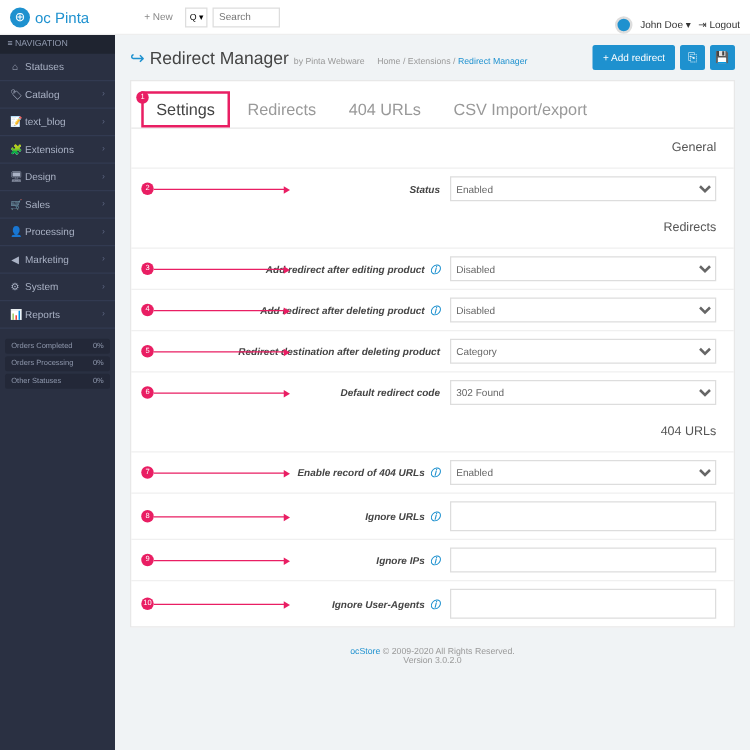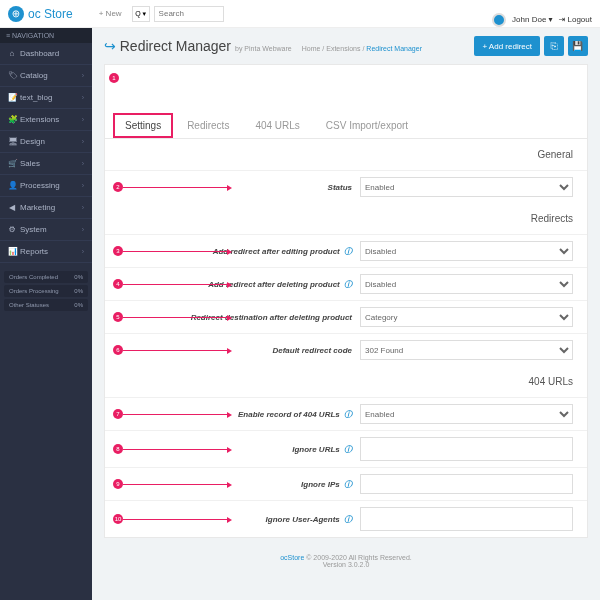--- a/index.html
+++ b/index.html
@@ -1,24 +1,24 @@
 <!DOCTYPE html>
 <html><head>
 <meta charset="utf-8">
 <style>
 * { margin:0; padding:0; box-sizing:border-box; font-family:Arial,sans-serif; }
 body { background:#fff; font-size:9px; width:600px; height:600px; overflow:hidden; }
 .topbar { height:28px; display:flex; align-items:center; padding:0 8px; border-bottom:1px solid #eee; }
 .logo { display:flex; align-items:center; gap:4px; }
 .logo-circle { width:16px; height:16px; border-radius:50%; background:#1e91cf; display:flex; align-items:center; justify-content:center; color:#fff; font-size:10px; }
 .logo-text { color:#1e91cf; font-size:12px; font-weight:300; }
-.top-new { margin-left:26px; color:#888; font-size:8px;text-align:center; }
+.top-new { margin-left:44px; color:#888; font-size:8px;text-align:center; }
 .top-search-grp { margin-left:10px; display:flex; align-items:center; }
 .q-btn { width:18px; height:16px; border:1px solid #ddd; background:#fff; font-size:7px; display:flex; align-items:center; justify-content:center; }
-.search-box { width:70px; height:16px; border:1px solid #ddd; margin-left:4px; padding:0 4px; font-size:8px; }
+.search-box { width:54px; height:16px; border:1px solid #ddd; margin-left:4px; padding:0 4px; font-size:8px; }
 .top-right { margin-left:auto; display:flex; align-items:center; gap:6px;margin-top:12px; }
 .avatar { width:14px; height:14px; border-radius:50%; background:#1e91cf; border:2px solid #ddd; }
 .username { font-size:8px; color:#333; }
 .logout { font-size:8px; color:#333; }
 .layout { display:flex; height:572px; }
 .sidebar { width:92px; background:#2a3042; color:#96a0b5; font-size:8px; }
 .nav-header { background:#1f2430; padding:4px 6px; font-size:7px; color:#8f98ad; }
 .nav-item { padding:6px 8px; display:flex; align-items:center; justify-content:space-between; border-bottom:1px solid #323a51; color:#aab2c5; cursor:pointer; }
 .nav-item .lbl { display:flex; align-items:center; gap:4px; }
 .nav-ic { width:8px; display:inline-block; text-align:center; }
@@ -31,21 +31,21 @@
 .title-ic { color:#1e91cf; font-size:14px; }
 .page-title { color:#444; font-size:14px; font-weight:400; }
 .subtitle { color:#999; font-size:7px; }
 .crumbs { color:#999; font-size:7px; margin-left:6px; }
 .crumbs .active { color:#1e91cf; }
 .head-btns { display:flex; gap:4px;margin-left:45px; }
 .btn-add { background:#1e91cf; color:#fff; padding:4px 8px; border-radius:2px; font-size:8px; border:none; cursor:pointer; }
 .btn-ic { background:#1e91cf; color:#fff; width:20px; height:20px; border-radius:2px; border:none; font-size:9px; cursor:pointer; }
 .panel { background:#fff; border:1px solid #e8e8e8; }
 .tabs { display:flex; gap:2px; padding:8px 8px 0; border-bottom:1px solid #e8e8e8; position:relative; }
-.tab { padding:5px 10px; font-size:10px; color:#999; cursor:pointer; border:2px solid transparent;margin-top:40px; }
+.tab { padding:5px 10px; font-size:13px; color:#999; cursor:pointer; border:2px solid transparent; }
 .tab.active { border:2px solid #e91e63; color:#444; }
 .marker-1 { position:absolute; left:4px; top:8px; width:10px; height:10px; background:#e91e63; color:#fff; border-radius:50%; font-size:6px; display:flex; align-items:center; justify-content:center; }
 .section-h { padding:10px 14px; font-size:10px; color:#555;text-align:right; }
 .form-row { display:flex; align-items:center; padding:6px 0; border-top:1px solid #f0f0f0; min-height:26px; position:relative; }
 .marker { position:absolute; left:8px; width:10px; height:10px; background:#e91e63; color:#fff; border-radius:50%; font-size:6px; display:flex; align-items:center; justify-content:center; z-index:2; }
 .arrow { position:absolute; left:18px; width:105px; height:1px; background:#e91e63; }
 .arrow::after { content:''; position:absolute; right:-4px; top:-2px; border-left:5px solid #e91e63; border-top:3px solid transparent; border-bottom:3px solid transparent; }
 .form-label { width:255px; text-align:right; padding-right:8px; font-size:8px; color:#444; font-weight:bold;font-style:italic; }
 .help-ic { color:#1e91cf; margin-left:2px; }
 .form-ctrl { flex:1; padding-right:14px; }
@@ -54,42 +54,42 @@
 .txta { height:24px; }
 .footer { text-align:center; padding:16px; font-size:7px; color:#999; }
 .footer a { color:#1e91cf; text-decoration:none; }
 </style>
 </head>
 <body>
 
 <div class="topbar">
   <div class="logo">
     <div class="logo-circle">⊕</div>
-    <span class="logo-text">oc Store</span>
+    <span class="logo-text">oc Pinta</span>
   </div>
   <div class="top-new">+ New</div>
   <div class="top-search-grp">
     <div class="q-btn">Q ▾</div>
     <input class="search-box" placeholder="Search" style="">
   </div>
   <div class="top-right">
     <div class="avatar"></div>
     <span class="username">John Doe ▾</span>
     <span class="logout">⇥ Logout</span>
   </div>
 </div>
 
 <div class="layout">
   <div class="sidebar">
     <div class="nav-header">≡ NAVIGATION</div>
     <div id="nav-items">
         <div class="nav-item">
           <span class="lbl">
             <span class="nav-ic">⌂</span>
-            <span>Dashboard</span>
+            <span>Statuses</span>
           </span>
           <span class="chev"></span>
         </div>
         <div class="nav-item">
           <span class="lbl">
             <span class="nav-ic">🏷</span>
             <span>Catalog</span>
           </span>
           <span class="chev">›</span>
         </div>

